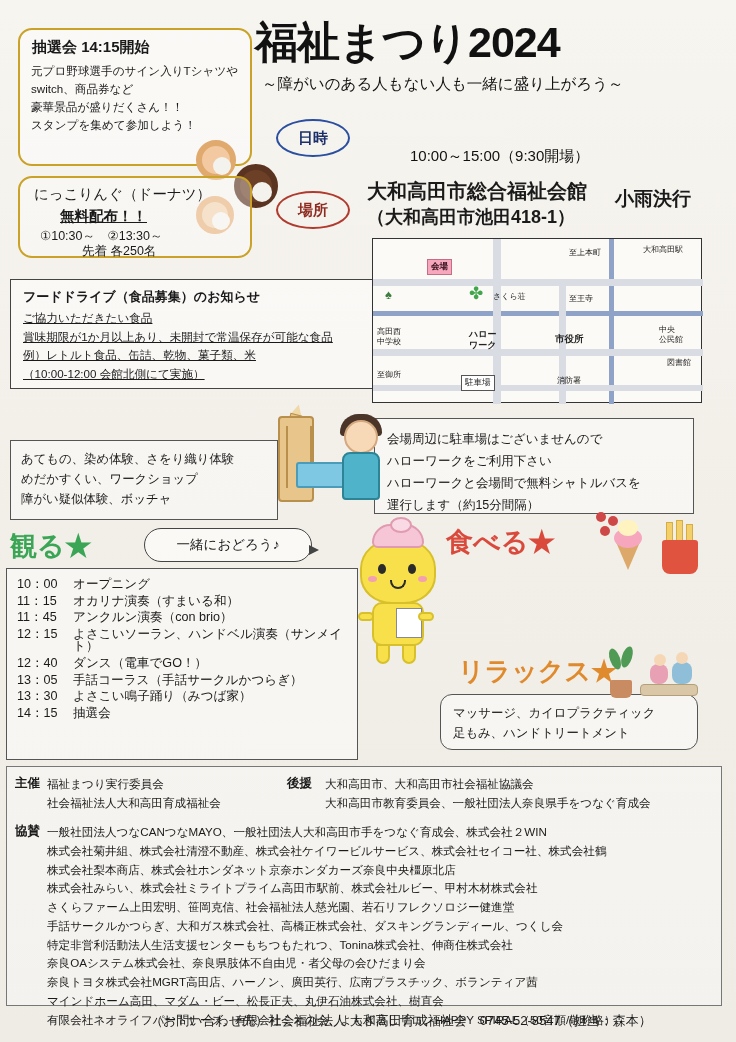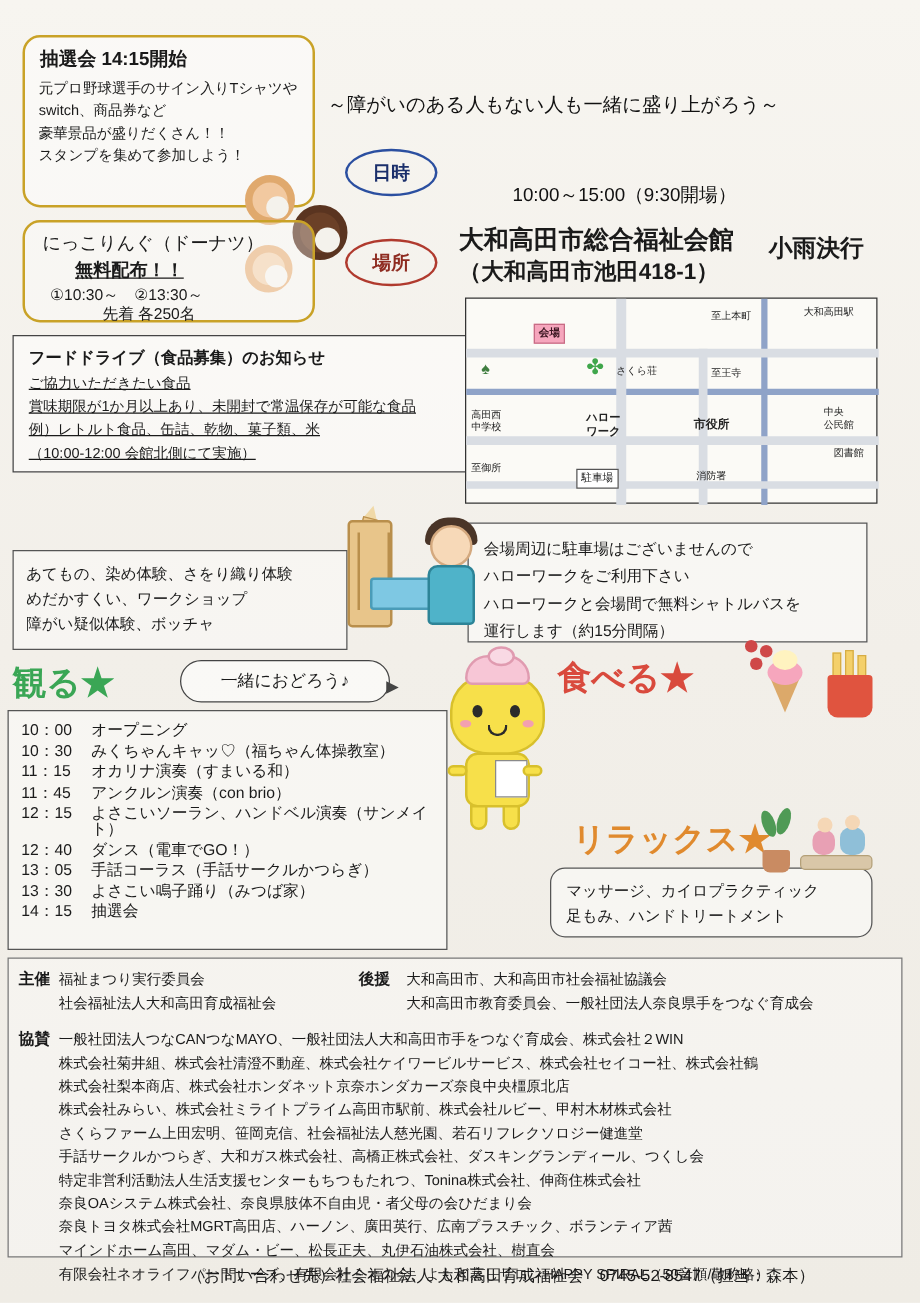--- a/index.html
+++ b/index.html
@@ -76,21 +76,21 @@
   .donut { position:absolute; border-radius:50%; }
   .d1 { left:196px; top:140px; width:40px; height:40px; background:#f2c9a0; border:6px solid #e0a96d; }
   .d1::after { content:""; position:absolute; left:11px; top:11px; width:18px; height:18px; border-radius:50%; background:#f4f2ec; }
   .d2 { left:234px; top:164px; width:44px; height:44px; background:#6b4027; border:6px solid #5a3420; }
   .d2::after { content:""; position:absolute; left:12px; top:12px; width:20px; height:20px; border-radius:50%; background:#f4f2ec; }
   .d3 { left:196px; top:196px; width:38px; height:38px; background:#f2d2ae; border:6px solid #e6b27e; }
   .d3::after { content:""; position:absolute; left:10px; top:10px; width:18px; height:18px; border-radius:50%; background:#f4f2ec; }
 
   
   .box-food {
-    position:absolute; left:10px; top:268px; width:376px; height:110px;
+    position:absolute; left:10px; top:279px; width:376px; height:110px;
     border:1.6px solid #444; background:rgba(255,255,255,0.5);
   }
   .box-food .t { position:absolute; left:12px; top:8px; font-size:13px; font-weight:bold; white-space:nowrap; }
   .box-food .b { position:absolute; left:12px; top:29px; width:330px; font-size:11.6px; line-height:1.6;text-decoration:underline; }
 
   
   .map {
     position:absolute; left:372px; top:238px; width:330px; height:165px;
     border:1.6px solid #333; background:#fbfaf6;
   }
@@ -237,20 +237,21 @@
 
   .pencil { position:absolute; left:282px; top:404px; width:22px; height:56px; transform:rotate(14deg); }
   .pencil .bd2 { position:absolute; left:4px; top:10px; width:12px; height:44px; background:#e8c58a; border:1.5px solid #b98f4c; }
   .pencil .tip { position:absolute; left:4px; top:0px; width:0;height:0;border-left:6px solid transparent;border-right:6px solid transparent;border-bottom:12px solid #f0d9a8;}
 </style>
 </head>
 <body>
 
 <div class="page">
 
+  <div class="title-main">福祉まつり2024</div>
   <div class="title-sub">～障がいのある人もない人も一緒に盛り上がろう～</div>
   <div class="oval oval-date">日時</div>
   <div class="date-time">10:00～15:00（9:30開場）</div>
   <div class="oval oval-place">場所</div>
   <div class="place-line1">大和高田市総合福祉会館</div>
   <div class="place-line2">（大和高田市池田418-1）</div>
   <div class="rain">小雨決行</div>
 
   <div class="box-lottery">
     <div class="hd">抽選会 14:15開始</div>
@@ -333,24 +334,20 @@
       <div class="body2"></div>
   </div>
 
   <div class="sec-watch">観る★</div>
   <div class="bubble">一緒におどろう♪</div>
   <div class="box-sched">
     <div id="sched-list" style="padding-top:7px;">
         <div class="sched-row">
           <span class="tm">10：00</span>
           <span class="nm">オープニング</span>
-        </div>
-        <div class="sched-row">
-          <span class="tm">10：30</span>
-          <span class="nm">みくちゃんキャッ♡（福ちゃん体操教室）</span>
         </div>
         <div class="sched-row">
           <span class="tm">11：15</span>
           <span class="nm">オカリナ演奏（すまいる和）</span>
         </div>
         <div class="sched-row">
           <span class="tm">11：45</span>
           <span class="nm">アンクルン演奏（con brio）</span>
         </div>
         <div class="sched-row">

